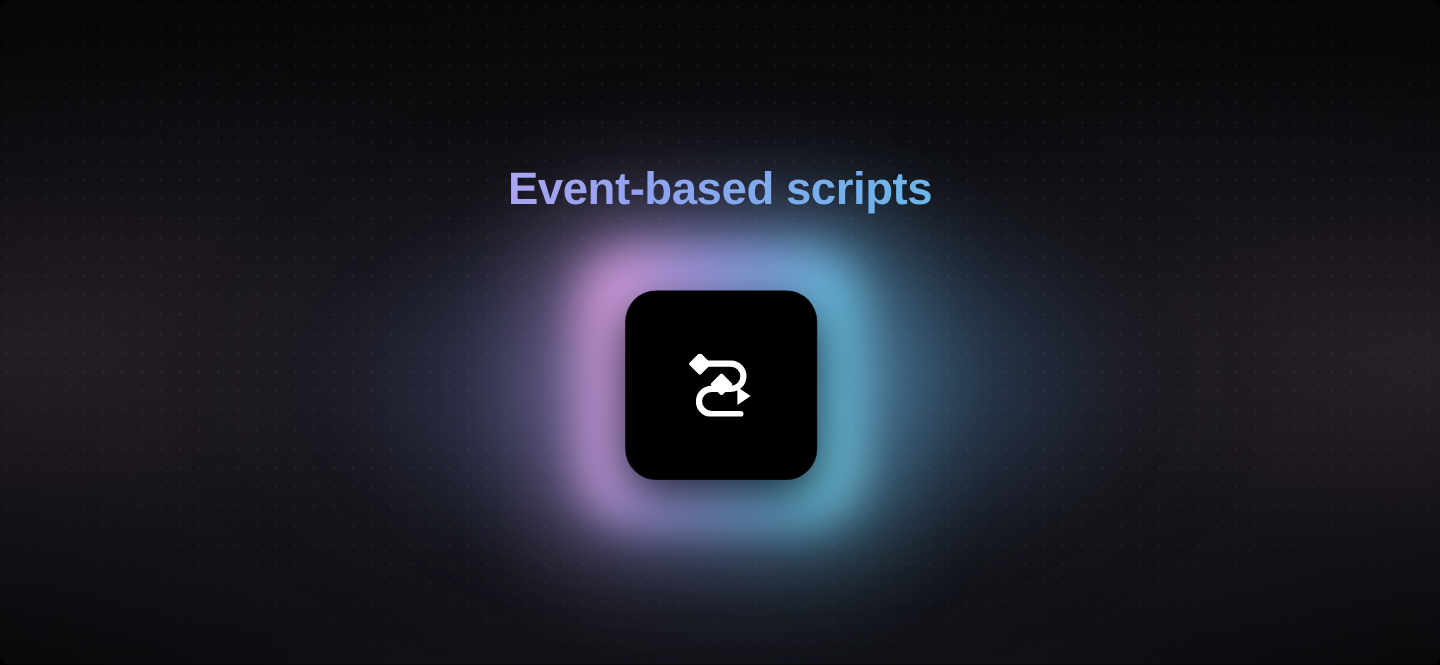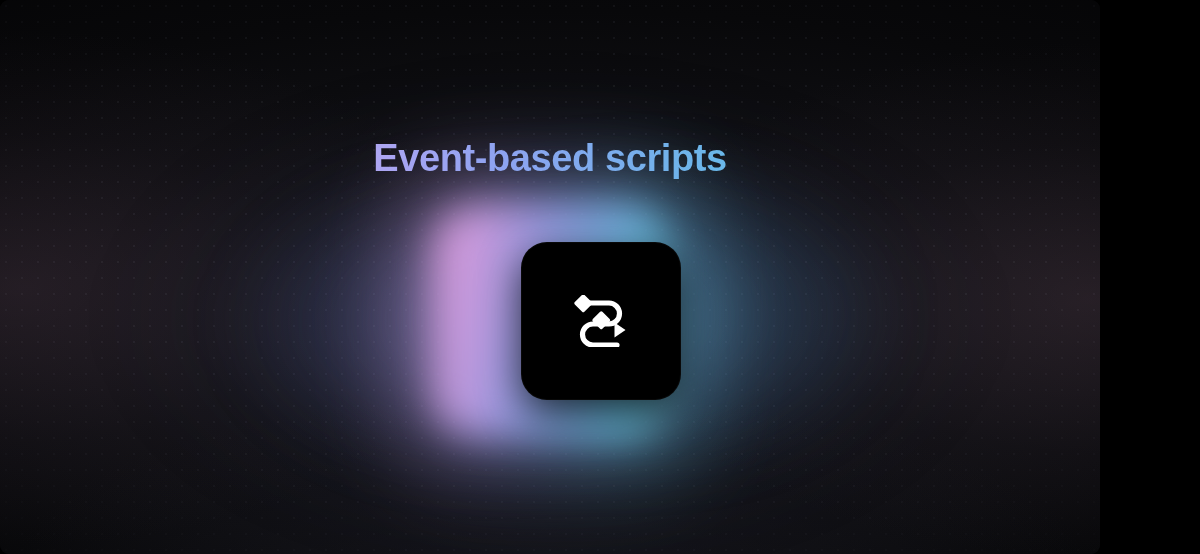--- a/index.html
+++ b/index.html
@@ -10,21 +10,21 @@
   }
 
   body {
     font-family: "Liberation Sans", sans-serif;
     -webkit-font-smoothing: antialiased;
   }
 
   
   .hero {
     position: relative;
-    width: 1100px;
+    width: 1200px;
     height: 554px;
     overflow: hidden;
     background: #050506;
     border-radius: 9px;
     isolation: isolate;
   }
 
   
   .bg-base {
     position: absolute;

